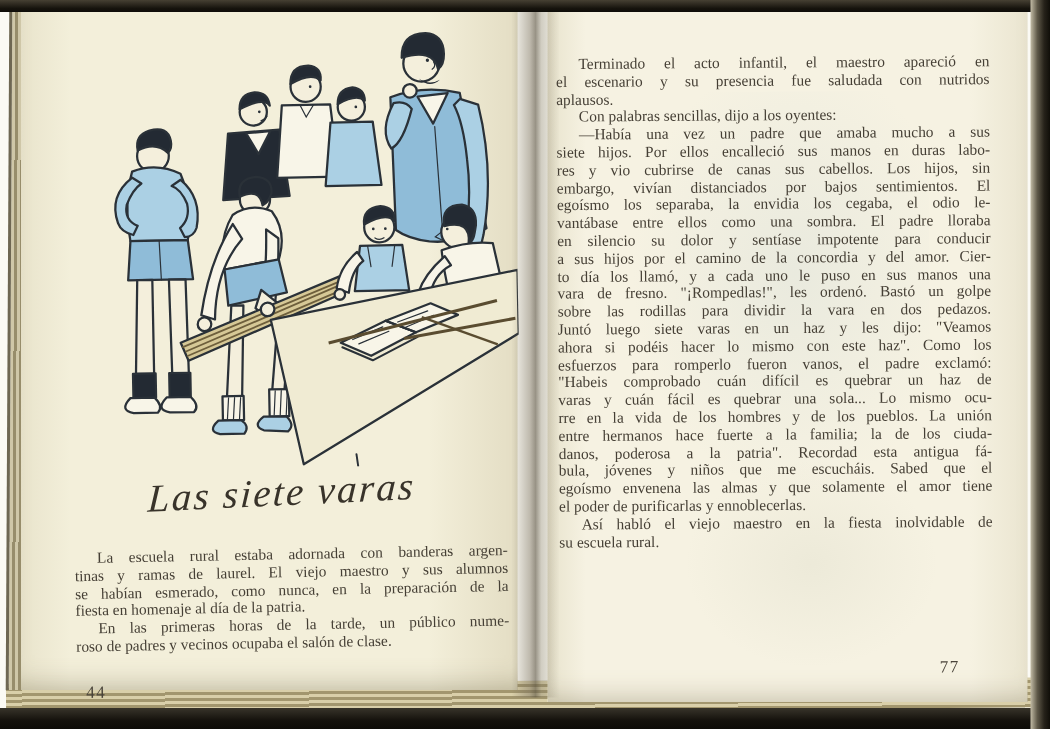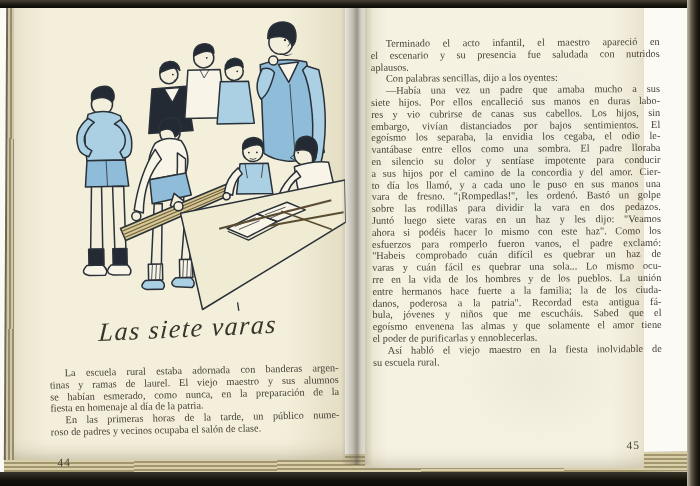--- a/index.html
+++ b/index.html
@@ -27,21 +27,21 @@
     background:linear-gradient(90deg,#c3bca6,#5f5949 35%,#26221a 70%,#100e09);}
   .gutter{position:absolute;left:341px;top:5px;width:32px;height:460px;z-index:3;
     background:linear-gradient(90deg,rgba(120,110,88,0) 0%,rgba(118,108,88,.45) 38%,
       rgba(92,84,66,.62) 50%,rgba(130,122,100,.35) 62%,rgba(130,122,100,0) 100%);}
 
   
   .page{position:absolute;z-index:2;}
   .page-left{left:14px;top:8px;width:331px;height:452px;
     background:linear-gradient(90deg,#e9e4cc,var(--c-paper-l) 10%,var(--c-paper-l) 82%,#e6e0c7 97%);
     box-shadow:inset 0 -14px 18px -12px rgba(120,110,80,.45);}
-  .page-right{left:365px;top:6px;width:279px;height:462px;
+  .page-right{left:365px;top:6px;width:320px;height:462px;
     background:linear-gradient(90deg,#e8e3cd,var(--c-paper-r) 8%,var(--c-paper-r) 88%,#eae5d0 100%);
     box-shadow:inset 0 -14px 18px -12px rgba(120,110,80,.4);}
   .pg-content{position:absolute;inset:0;}
   .pg-content.tilt-l{transform:rotate(-1.1deg);}
   .pg-content.tilt-r{transform:rotate(-0.4deg);}
 
   
   .bodytext{position:absolute;color:var(--c-ink);font-size:10.3px;line-height:11.8px;
     width:289px;}
   .lp-text{left:33px;top:357px;}
@@ -262,21 +262,21 @@
             <div class="tline just">bula, jóvenes y niños que me escucháis. Sabed que el</div>
             <div class="tline just">egoísmo envenena las almas y que solamente el amor tiene</div>
             <div class="tline">el poder de purificarlas y ennoblecerlas.</div>
           </div>
           <div class="para">
             <div class="tline just">Así habló el viejo maestro en la fiesta inolvidable de</div>
             <div class="tline">su escuela rural.</div>
           </div>
         </div>
 
-      <div class="pagenum pn-right">45</div>
+      <div class="pagenum pn-right">77</div>
     </div>
   </div>
 
   <div class="gutter"></div>
   <div class="top-edge"></div>
   <div class="bottom-cover"></div>
   <div class="right-cover"></div>
 </div>
 
 </body></html>

